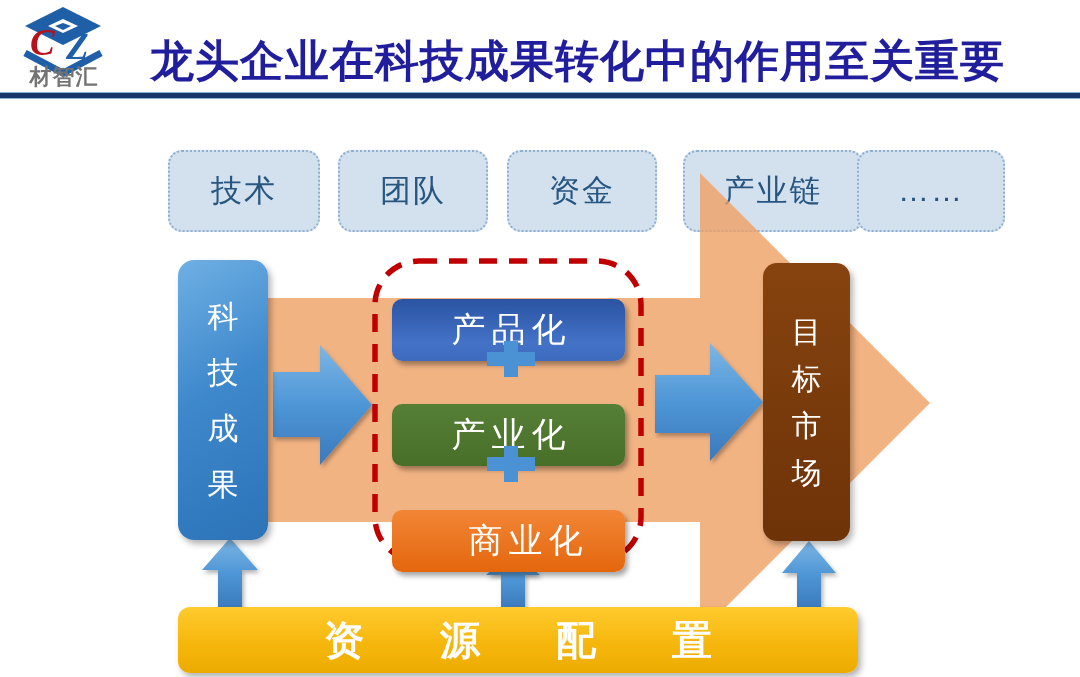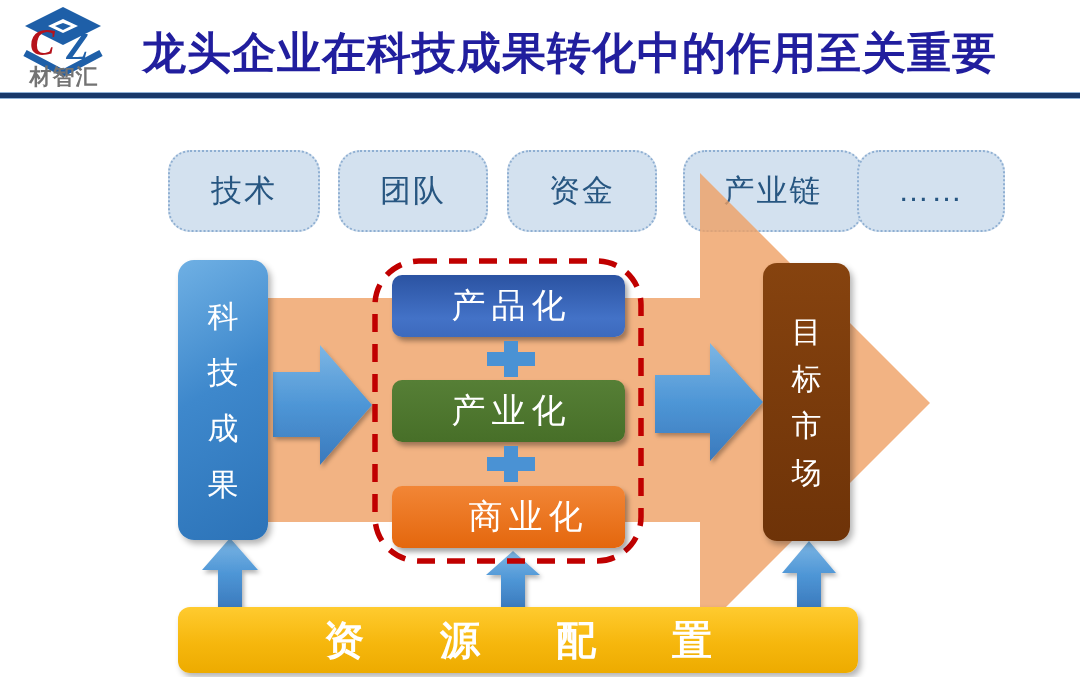--- a/index.html
+++ b/index.html
@@ -8,27 +8,27 @@
     overflow:hidden;font-family:"Liberation Sans",sans-serif;
   }
   
   .logo{position:absolute;left:8px;top:4px;width:112px;height:88px;z-index:7;}
   .logo svg{position:absolute;left:0;top:0;}
   .logo .letter{position:absolute;font-family:"Liberation Serif",serif;font-weight:bold;font-style:italic;font-size:37px;line-height:1;}
   .logo .letter-c{left:22px;top:20px;color:#B5121B;}
   .logo .letter-z{left:58px;top:24px;color:#1E5FA8;}
   .logo-name{position:absolute;left:8px;top:62px;width:112px;text-align:center;
     font-size:22px;font-weight:bold;color:#737373;z-index:7;letter-spacing:1px;}
-  .title{position:absolute;left:142px;top:24px;margin:0;font-size:44px;font-weight:bold;
+  .title{position:absolute;left:142px;top:24px;margin:8px;font-size:44px;font-weight:bold;
     color:#211E9E;letter-spacing:1px;white-space:nowrap;z-index:7;}
   .title-rule{position:absolute;left:0;top:92px;width:1080px;height:7px;z-index:7;
     background:linear-gradient(180deg,#8FB2D8 0,#8FB2D8 1px,#17386A 1px,#17386A 6px,#8FB2D8 6px,#8FB2D8 7px);}
   
   .factor{position:absolute;top:150px;height:82px;z-index:1;
-    background:#D3E1EF;border:2px dotted #8FAFD2;border-radius:22px;box-sizing:border-box;
+    background:#D3E1EF;border:2px dotted #8FAFD2;border-radius:14px;box-sizing:border-box;
     display:flex;align-items:center;justify-content:center;}
   .factor span{position:relative;z-index:6;font-size:31px;font-weight:500;color:#275681;letter-spacing:2px;}
   .factor-1{left:168px;width:152px;}
   .factor-2{left:338px;width:150px;}
   .factor-3{left:507px;width:150px;}
   .factor-4{left:683px;width:180px;}
   .factor-5{left:857px;width:148px;}
   
   .layer{position:absolute;left:0;top:0;width:1080px;height:677px;pointer-events:none;}
   .layer-orange{z-index:3;}
@@ -37,21 +37,21 @@
   .vbox{position:absolute;display:flex;flex-direction:column;align-items:center;justify-content:center;
     color:#fff;box-shadow:3px 4px 6px rgba(0,0,0,0.3);z-index:5;}
   .vbox span{display:block;line-height:1;}
   .source-box{left:178px;top:260px;width:90px;height:280px;border-radius:16px;gap:25px;
     background:linear-gradient(150deg,#6FB0E4 0%,#3E88CC 45%,#2C73B8 100%);font-size:31px;}
   .target-box{left:763px;top:263px;width:87px;height:278px;border-radius:14px;gap:17px;
     background:linear-gradient(180deg,#86430F 0%,#6E3308 100%);font-size:30px;}
   
   .stage{position:absolute;left:392px;width:233px;height:62px;border-radius:10px;z-index:5;
     display:flex;align-items:center;justify-content:center;color:#fff;font-size:34px;font-weight:500;
-    letter-spacing:6px;padding-left:6px;box-sizing:border-box;box-shadow:3px 4px 5px rgba(0,0,0,0.35);}
+    letter-spacing:6px;padding-left:6px;box-sizing:border-box;box-shadow:3px 4px 5px rgba(0,0,0,0.35);margin-top:24px;}
   .stage-1{top:275px;background:linear-gradient(180deg,#2B53A2 0%,#4372C7 70%,#3D6ABD 100%);}
   .stage-2{top:380px;background:linear-gradient(180deg,#567F36 0%,#476F28 100%);}
   .stage-3{top:486px;background:linear-gradient(180deg,#F28636 0%,#E4670D 100%);padding-left:40px;}
   
   .plus{position:absolute;left:487px;width:48px;height:36px;z-index:5;}
   .plus-1{top:341px;}
   .plus-2{top:446px;}
   .plus::before{content:"";position:absolute;left:0;top:11px;width:48px;height:14px;background:#4A92D4;}
   .plus::after{content:"";position:absolute;left:17px;top:0;width:14px;height:36px;background:#4A92D4;}
   

